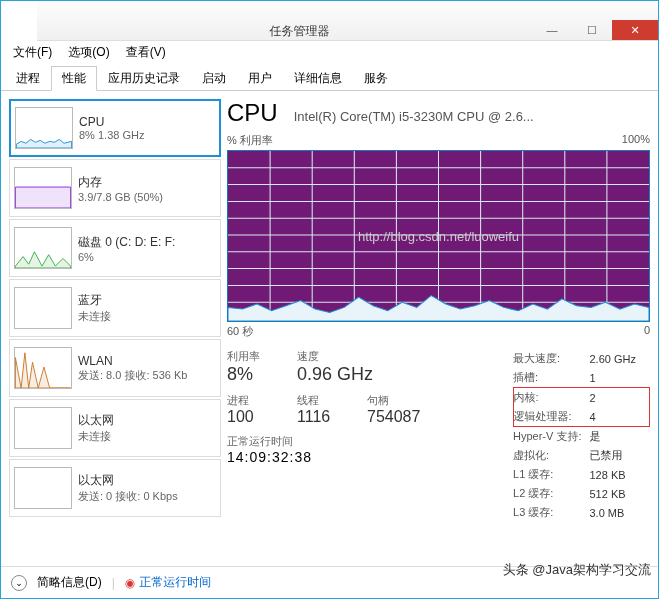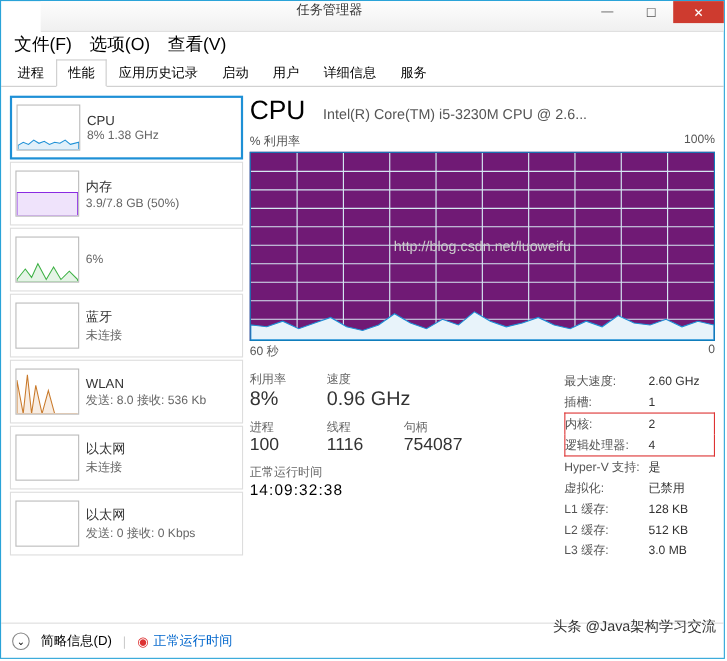--- a/index.html
+++ b/index.html
@@ -1,23 +1,23 @@
 <!DOCTYPE html>
 <html><head>
 <meta charset="utf-8">
 <style>
 * { margin: 0; padding: 0; box-sizing: border-box; font-family: "Microsoft YaHei", "Segoe UI", sans-serif; }
 body { background: #fff; width: 661px; height: 601px; overflow: hidden; }
 .window { border: 1px solid #2aa3d8; width: 659px; height: 599px; display: flex; flex-direction: column; }
-.titlebar { background: linear-gradient(#fdfdfd,#f0f0f0); height: 28px; display: flex; align-items: flex-start; border-bottom: 1px solid #ddd; margin-left: 36px; }
+.titlebar { background: linear-gradient(#fdfdfd,#f0f0f0); height: 40px; display: flex; align-items: flex-end; border-bottom: 1px solid #ddd; margin-left: 36px; }
 .titlebar-title { flex: 1; text-align: center; font-size: 12px; color: #333; }
 .win-btn { width: 40px; height: 20px; display: flex; align-items: center; justify-content: center; font-size: 11px; cursor: pointer; }
 .win-btn.close { background: #ce3b2f; color: #fff; width: 46px; }
 .win-btn:not(.close) { color: #555; }
-.menubar { height: 22px; display: flex; align-items: center; padding: 0 6px; font-size: 16px; gap: 4px; }
+.menubar { height: 22px; display: flex; align-items: center; padding: 0 6px; font-size: 12px; gap: 4px; }
 .menu-item { padding: 2px 6px; cursor: pointer; }
 .tabs { display: flex; border-bottom: 1px solid #ccc; padding: 0 4px; font-size: 12px; margin-top: 2px; }
 .tab { padding: 3px 10px; border: 1px solid transparent; cursor: pointer; position: relative; top: 1px; }
 .tab.active { border: 1px solid #ccc; border-bottom: 1px solid #fff; background: #fff; }
 .content { flex: 1; display: flex; padding: 8px; gap: 6px; overflow: hidden; }
 .sidebar { width: 212px; display: flex; flex-direction: column; gap: 2px; }
 .side-item { border: 1px solid #ddd; height: 58px; display: flex; align-items: center; padding: 4px; cursor: pointer; }
 .side-item.selected { border: 2px solid #1e90d6; }
 .side-thumb { width: 58px; height: 42px; border: 1px solid #bbb; margin-right: 6px; position: relative; overflow: hidden; background: #fff; }
 .side-thumb svg { width: 100%; height: 100%; }
@@ -98,20 +98,21 @@
           <div class="side-text">
             <div class="side-title">内存</div>
             <div class="side-sub">3.9/7.8 GB (50%)</div>
           </div>
         </div>
         <div class="side-item">
           <div class="side-thumb"><svg viewBox="0 0 58 42">
               <path d="M0,40 L8,30 L14,38 L20,25 L28,40 L35,28 L42,40 L50,32 L58,40 L58,42 L0,42 Z" fill="#3cb04322" stroke="#3cb043" stroke-width="1"></path>
             </svg></div>
           <div class="side-text">
+            <div class="side-title">磁盘 0 (C: D: E: F:</div>
             <div class="side-sub">6%</div>
           </div>
         </div>
         <div class="side-item">
           <div class="side-thumb"><svg viewBox="0 0 58 42"></svg></div>
           <div class="side-text">
             <div class="side-title">蓝牙</div>
             <div class="side-sub">未连接</div>
           </div>
         </div>

